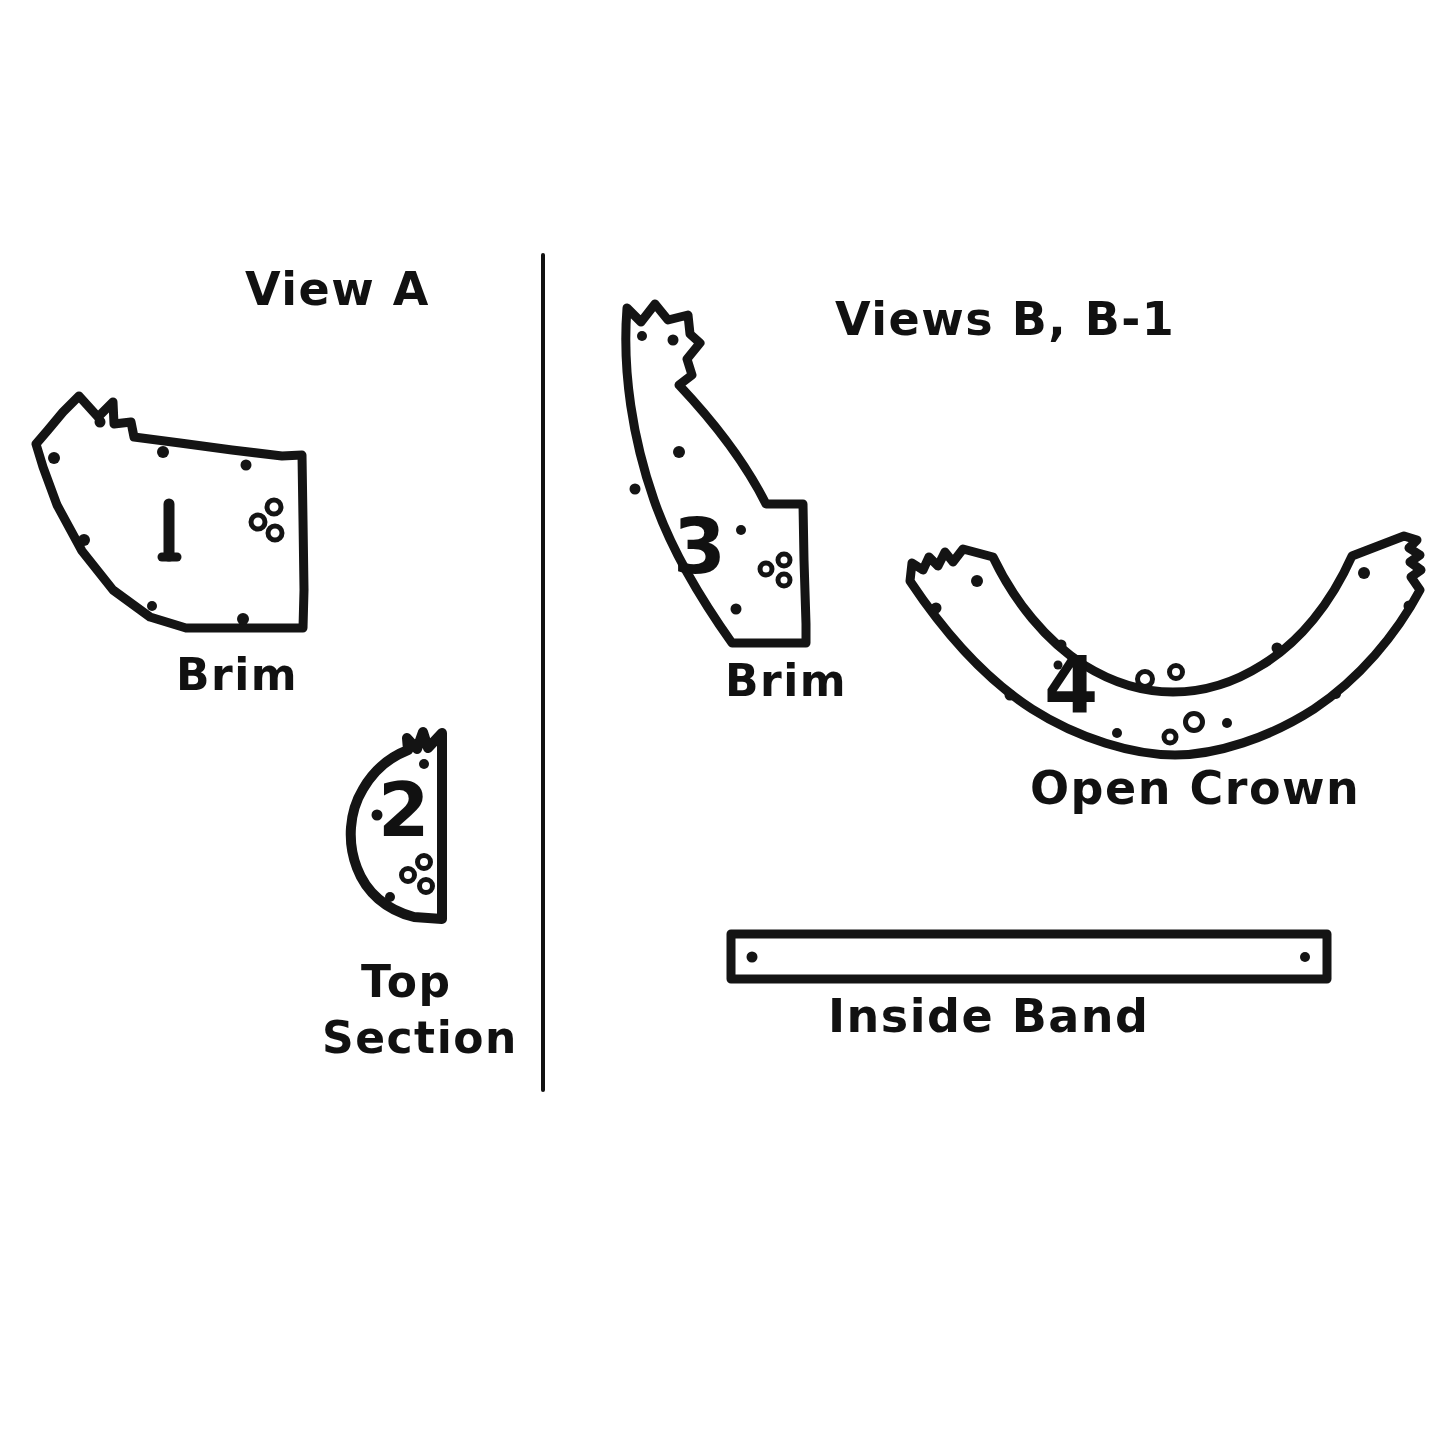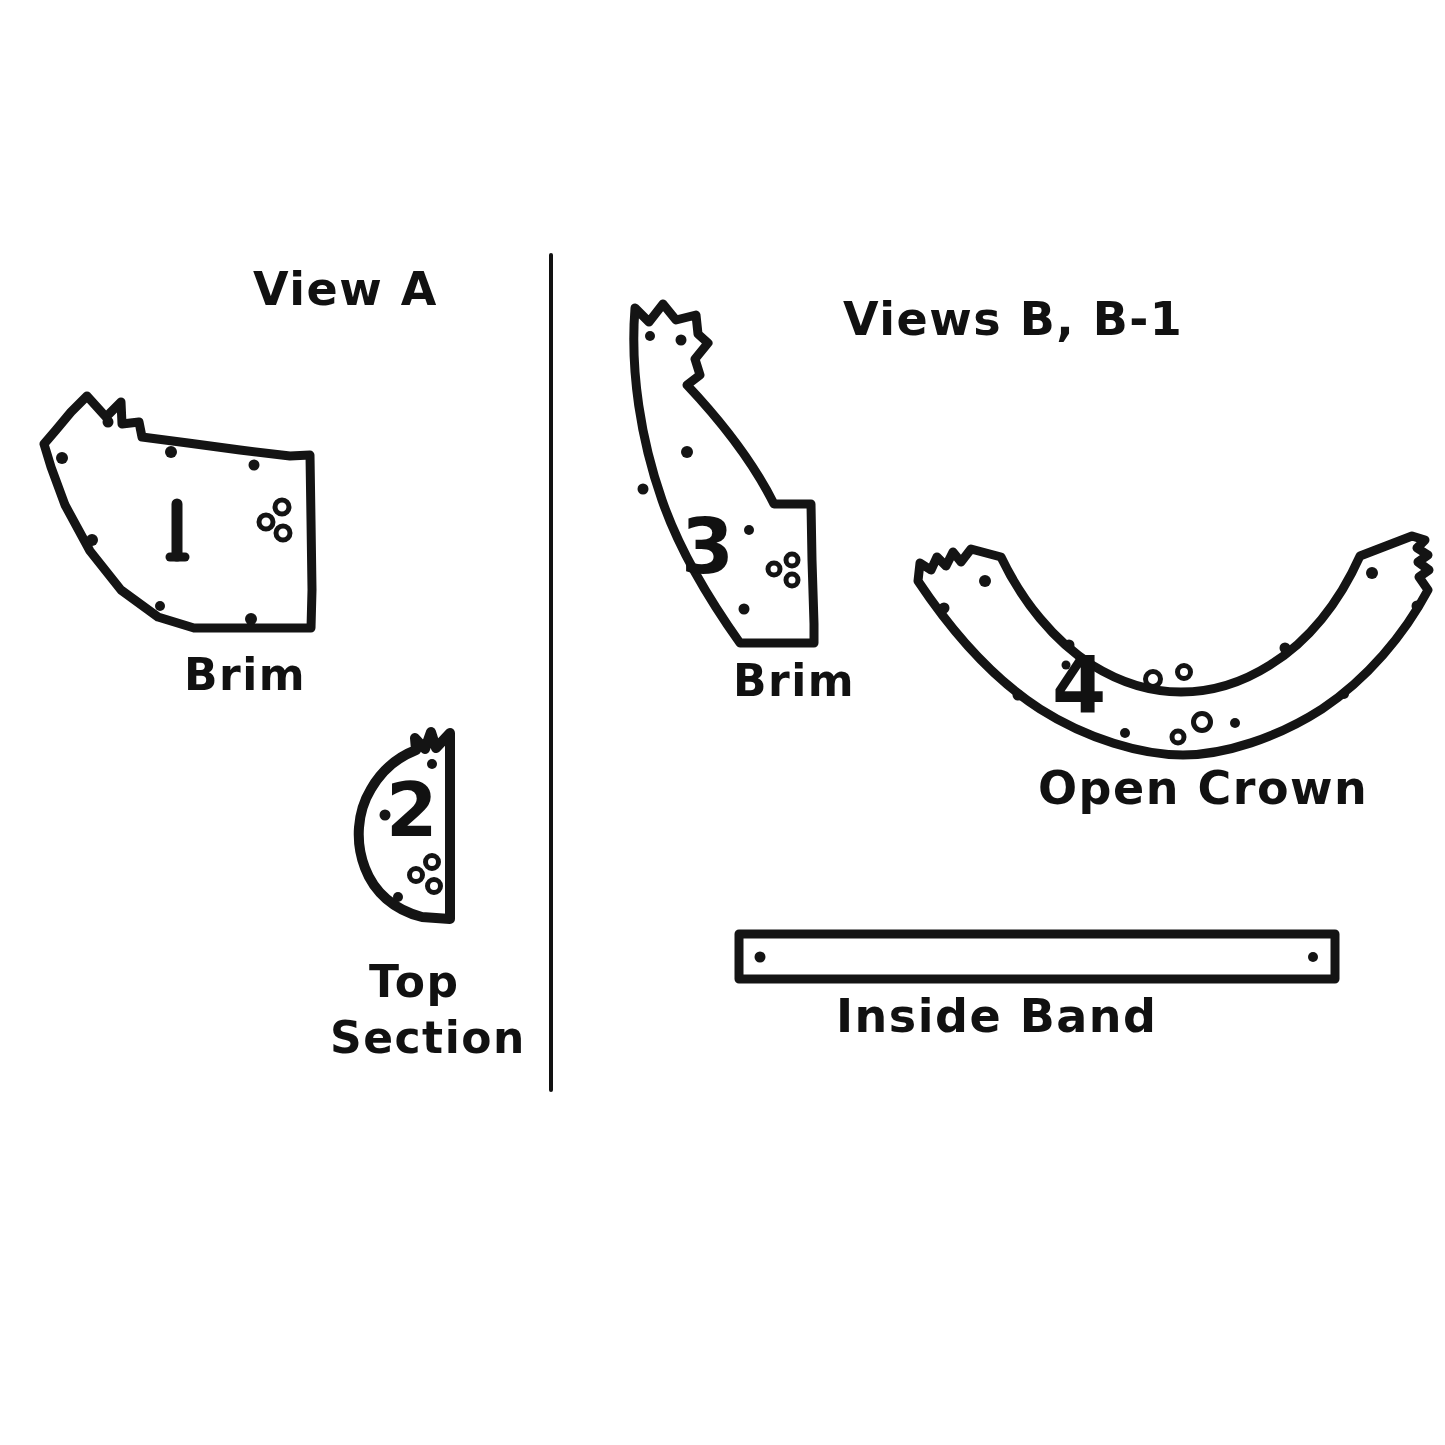--- a/index.html
+++ b/index.html
@@ -10,21 +10,21 @@
   }
   body {
     width: 1445px;
     height: 1445px;
     position: relative;
     font-family: "DejaVu Sans", sans-serif;
     overflow: hidden;
   }
   #diagram-root {
     position: absolute;
-    top: 0; left: 8px;
+    top: 0; left: 0;
     width: 1147px;
     height: 1445px;
   }
   svg.diagram {
     display: block;
     width: 1445px;
     height: 1445px;
     background: #ffffff;
   }
   .label-text {

